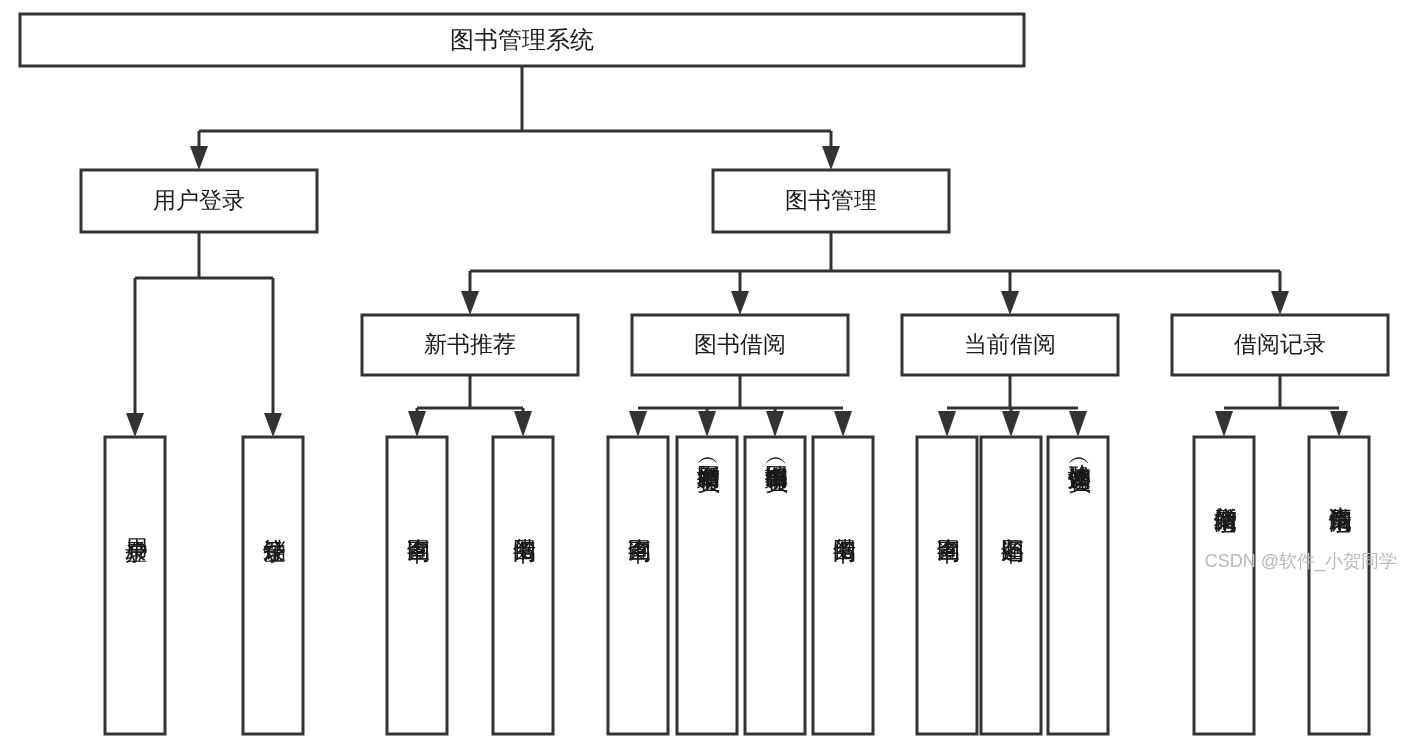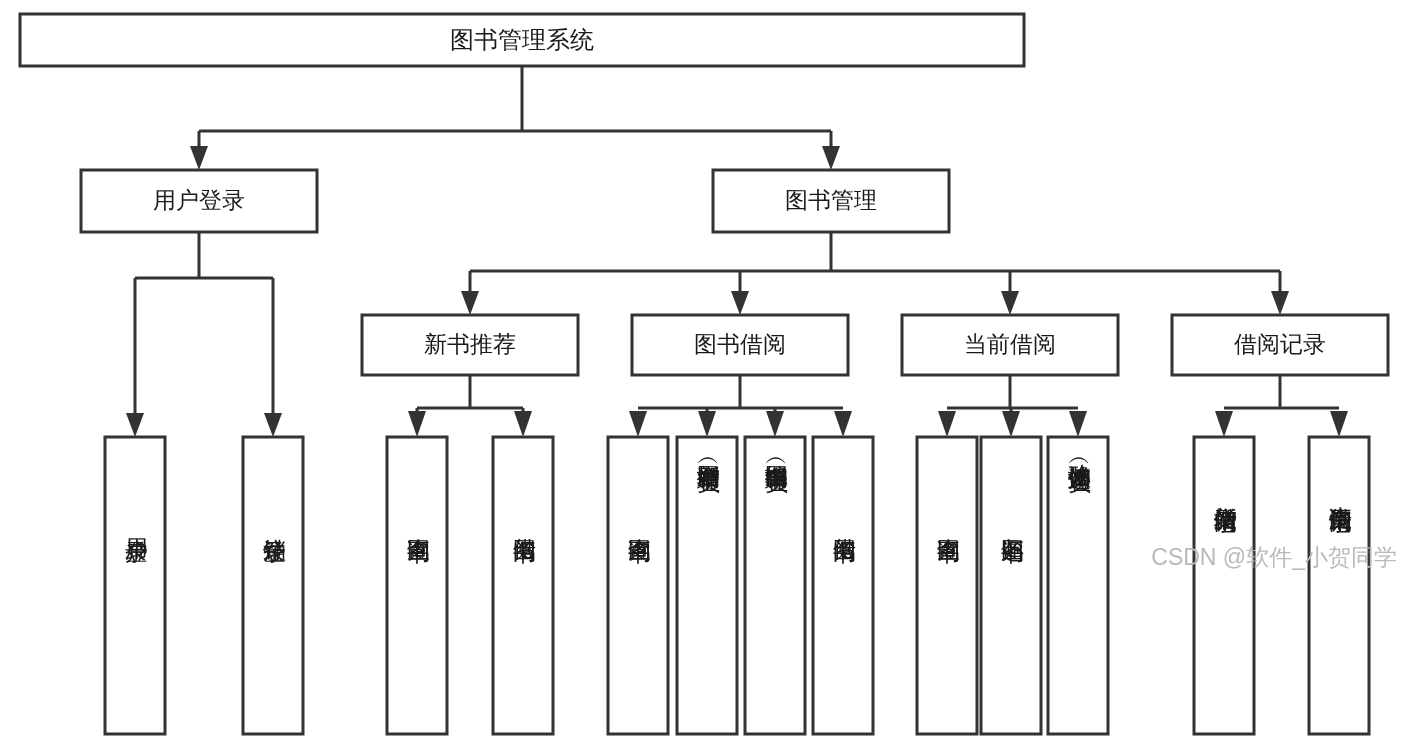--- a/index.html
+++ b/index.html
@@ -64,21 +64,21 @@
     letter-spacing: 1px;
     white-space: nowrap;
     pointer-events: none;
     text-align: start;
   }
   .watermark {
     position: absolute;
     right: 8px;
     bottom: 4px;
     font-family: "Liberation Sans", "DejaVu Sans", sans-serif;
-    font-size: 23px;
+    font-size: 18px;
     color: #b9b9b9;
     white-space: nowrap;
     user-select: none;
     text-align: right;
   }
 </style>
 </head>
 <body>
 
 <div id="diagram-root">

